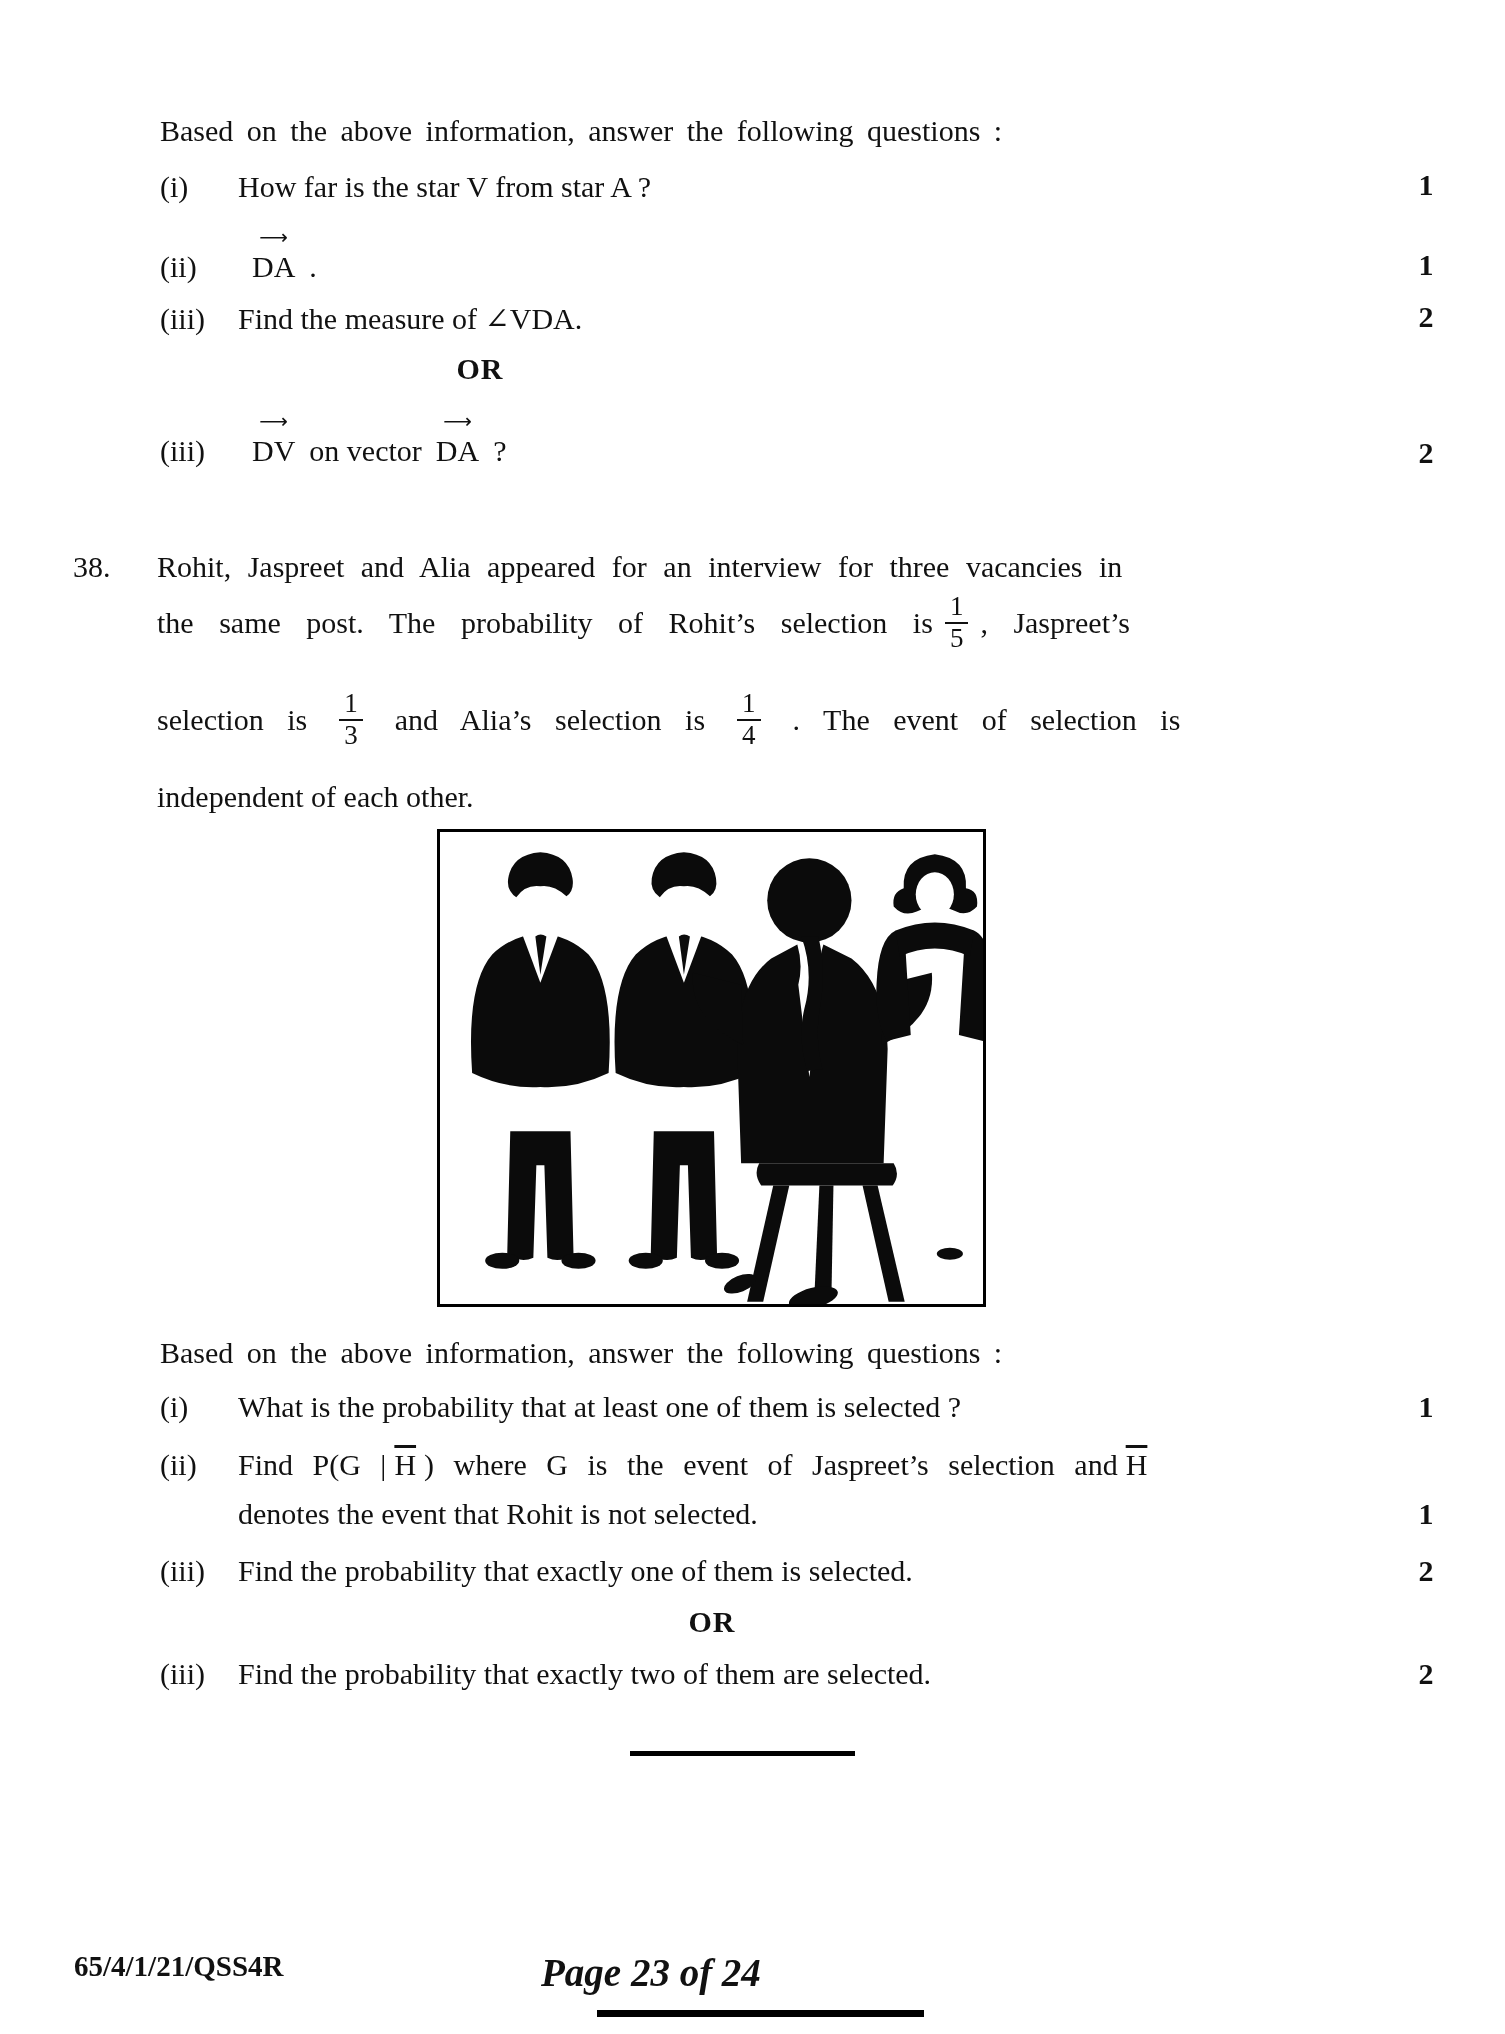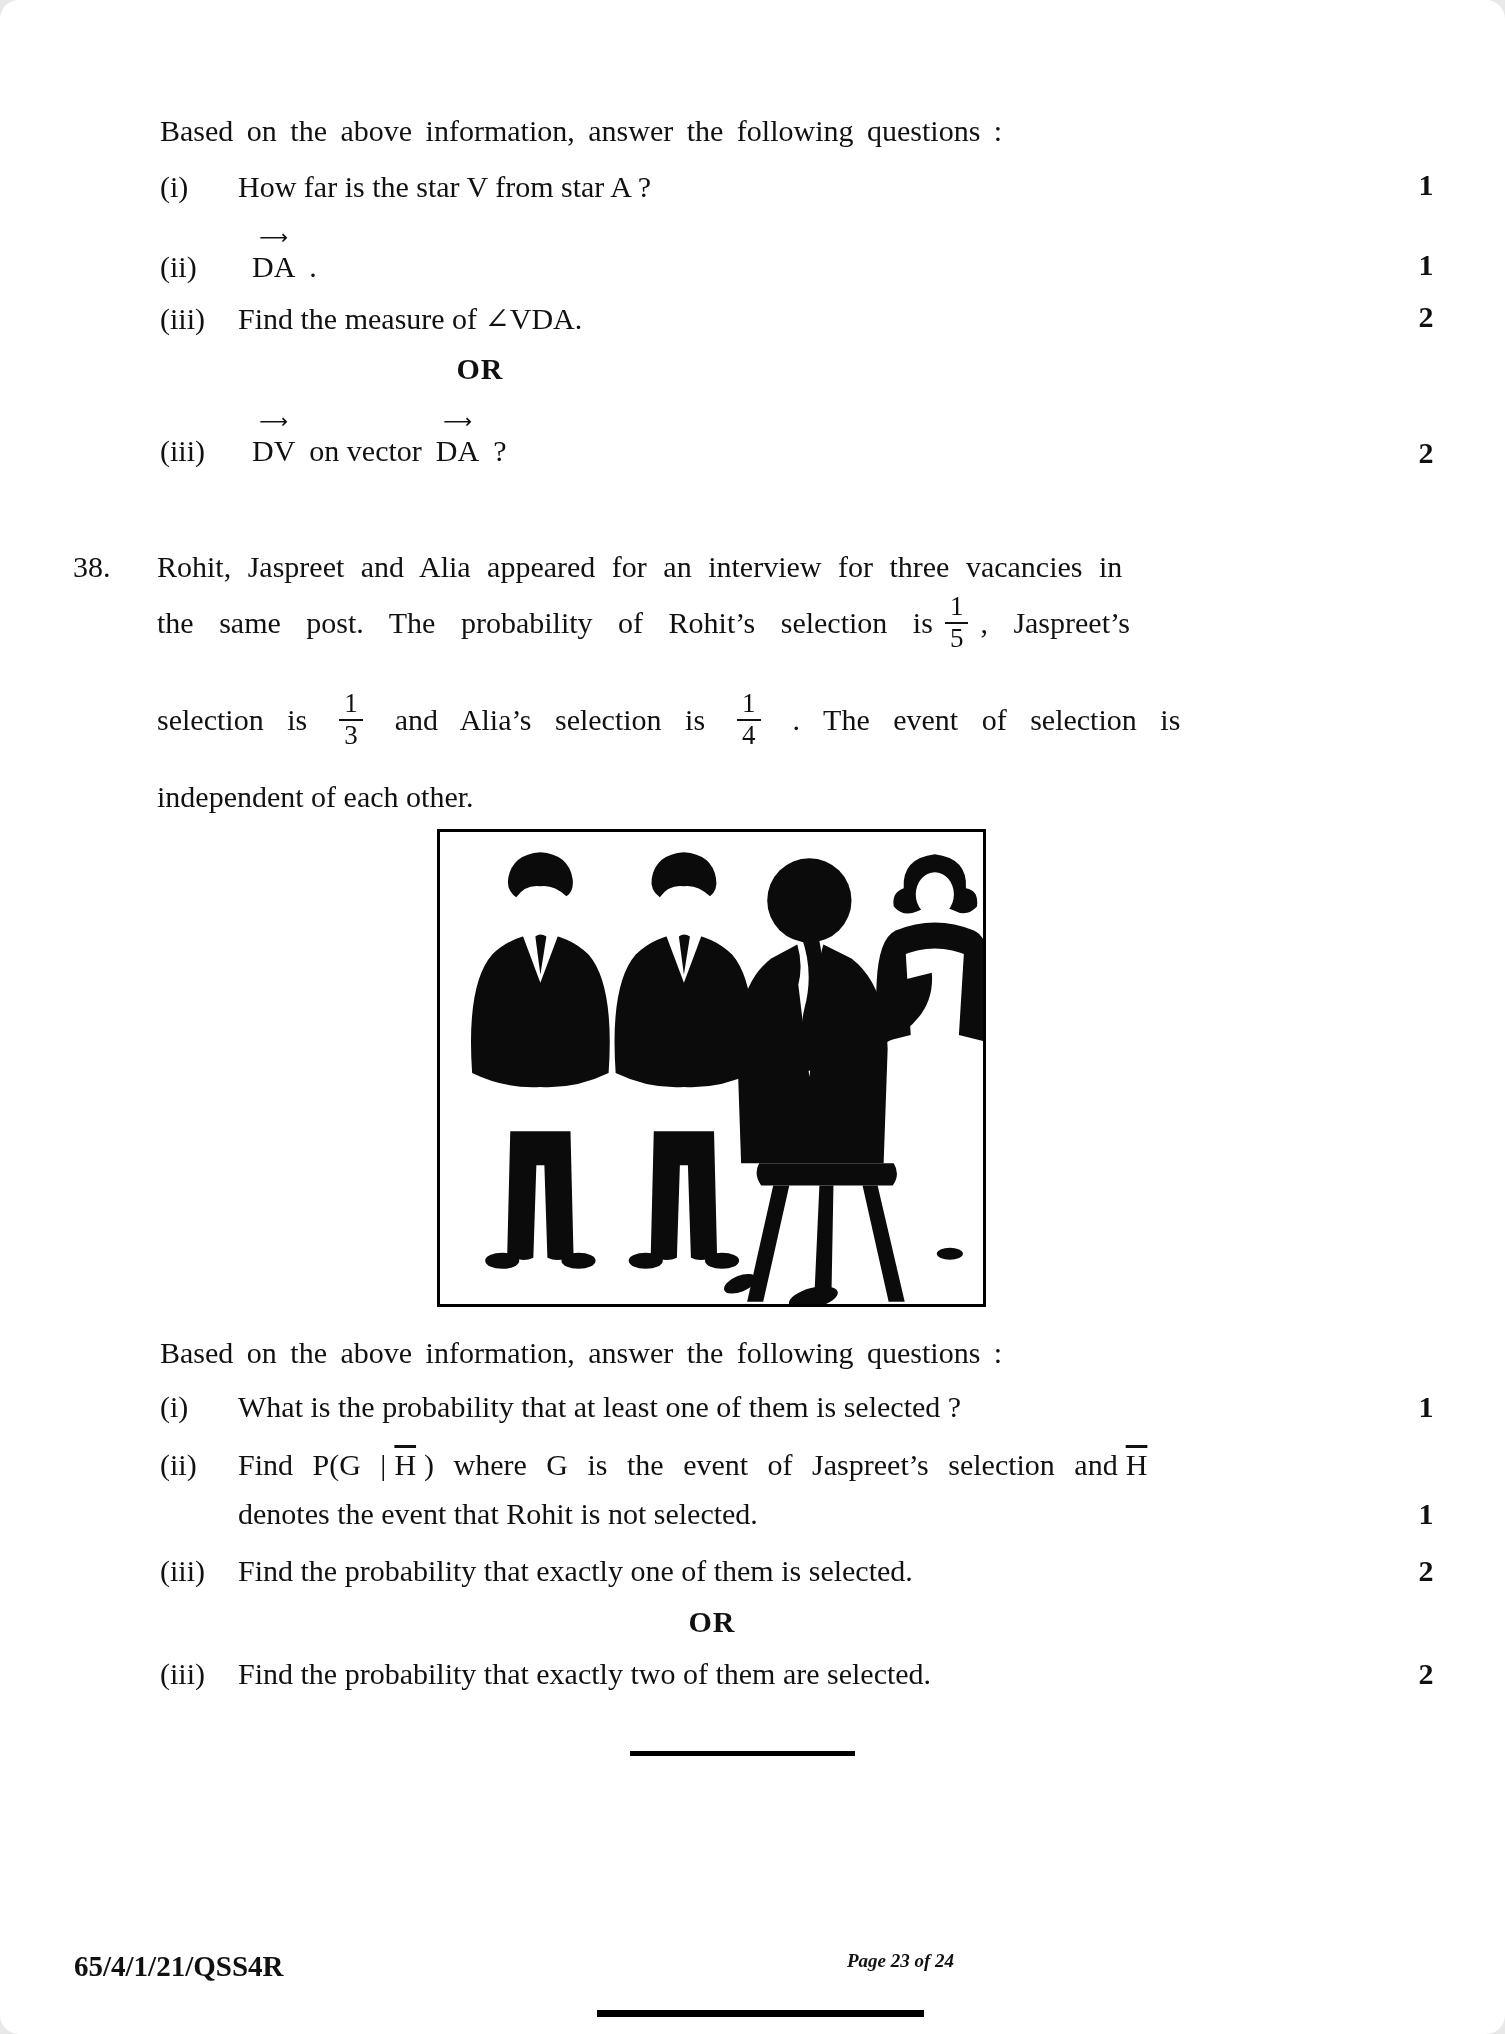--- a/index.html
+++ b/index.html
@@ -1,20 +1,19 @@
 <!DOCTYPE html>
 <html><head>
 <meta charset="utf-8">
 <style>
   html,body{margin:0;padding:0;background:#e8e8e8;}
   .page{
     position:relative;width:1505px;height:2034px;background:#ffffff;
     font-family:"Liberation Serif","DejaVu Serif",serif;color:#111;
     overflow:hidden;
-    border-radius:19px;
   }
   .line{position:absolute;font-size:30px;line-height:1.25;white-space:nowrap;}
   .plabel{position:absolute;font-size:30px;line-height:1.25;}
   .mark{position:absolute;left:1400px;width:52px;text-align:center;font-size:30px;font-weight:bold;}
   .orword{position:absolute;width:80px;text-align:center;font-size:30px;font-weight:bold;letter-spacing:1px;}
   .vec{position:relative;display:inline-block;margin:0 14px;}
   .vec .arrow{
     position:absolute;top:-21px;left:50%;transform:translateX(-50%);
     font-size:20px;line-height:1;font-family:"DejaVu Sans",sans-serif;
   }
@@ -24,21 +23,21 @@
   .frac .num{display:block;border-bottom:2px solid #111;padding:0 5px;}
   .frac .den{display:block;padding:0 5px;}
   .ws6{word-spacing:6px;} .ws9{word-spacing:9px;} .ws12{word-spacing:12px;}
   .ws16{word-spacing:16px;} .ws18{word-spacing:18px;}
   .imgbox{
     position:absolute;left:437px;top:829px;width:543px;height:472px;
     border:3px solid #000;background:#fff;
   }
   .shortrule{position:absolute;left:630px;top:1751px;width:225px;height:5px;background:#000;}
   .footer-code{position:absolute;left:74px;top:1950px;font-size:29px;font-weight:bold;}
-  .footer-page{position:absolute;left:554px;top:1950px;width:400px;text-align:right;font-size:19px;font-weight:bold;font-style:italic;}
+  .footer-page{position:absolute;left:541px;top:1950px;width:400px;text-align:left;font-size:39px;font-weight:bold;font-style:italic;}
   .footer-underline{position:absolute;left:597px;top:2010px;width:327px;height:7px;background:#000;}
 </style>
 </head>
 <body>
 
 <div class="page">
 
   <div class="line ws6" style="left:160px;top:112px;">Based on the above information, answer the following questions :</div>
 
   <div class="plabel" style="left:160px;top:168px;">(i)</div>

